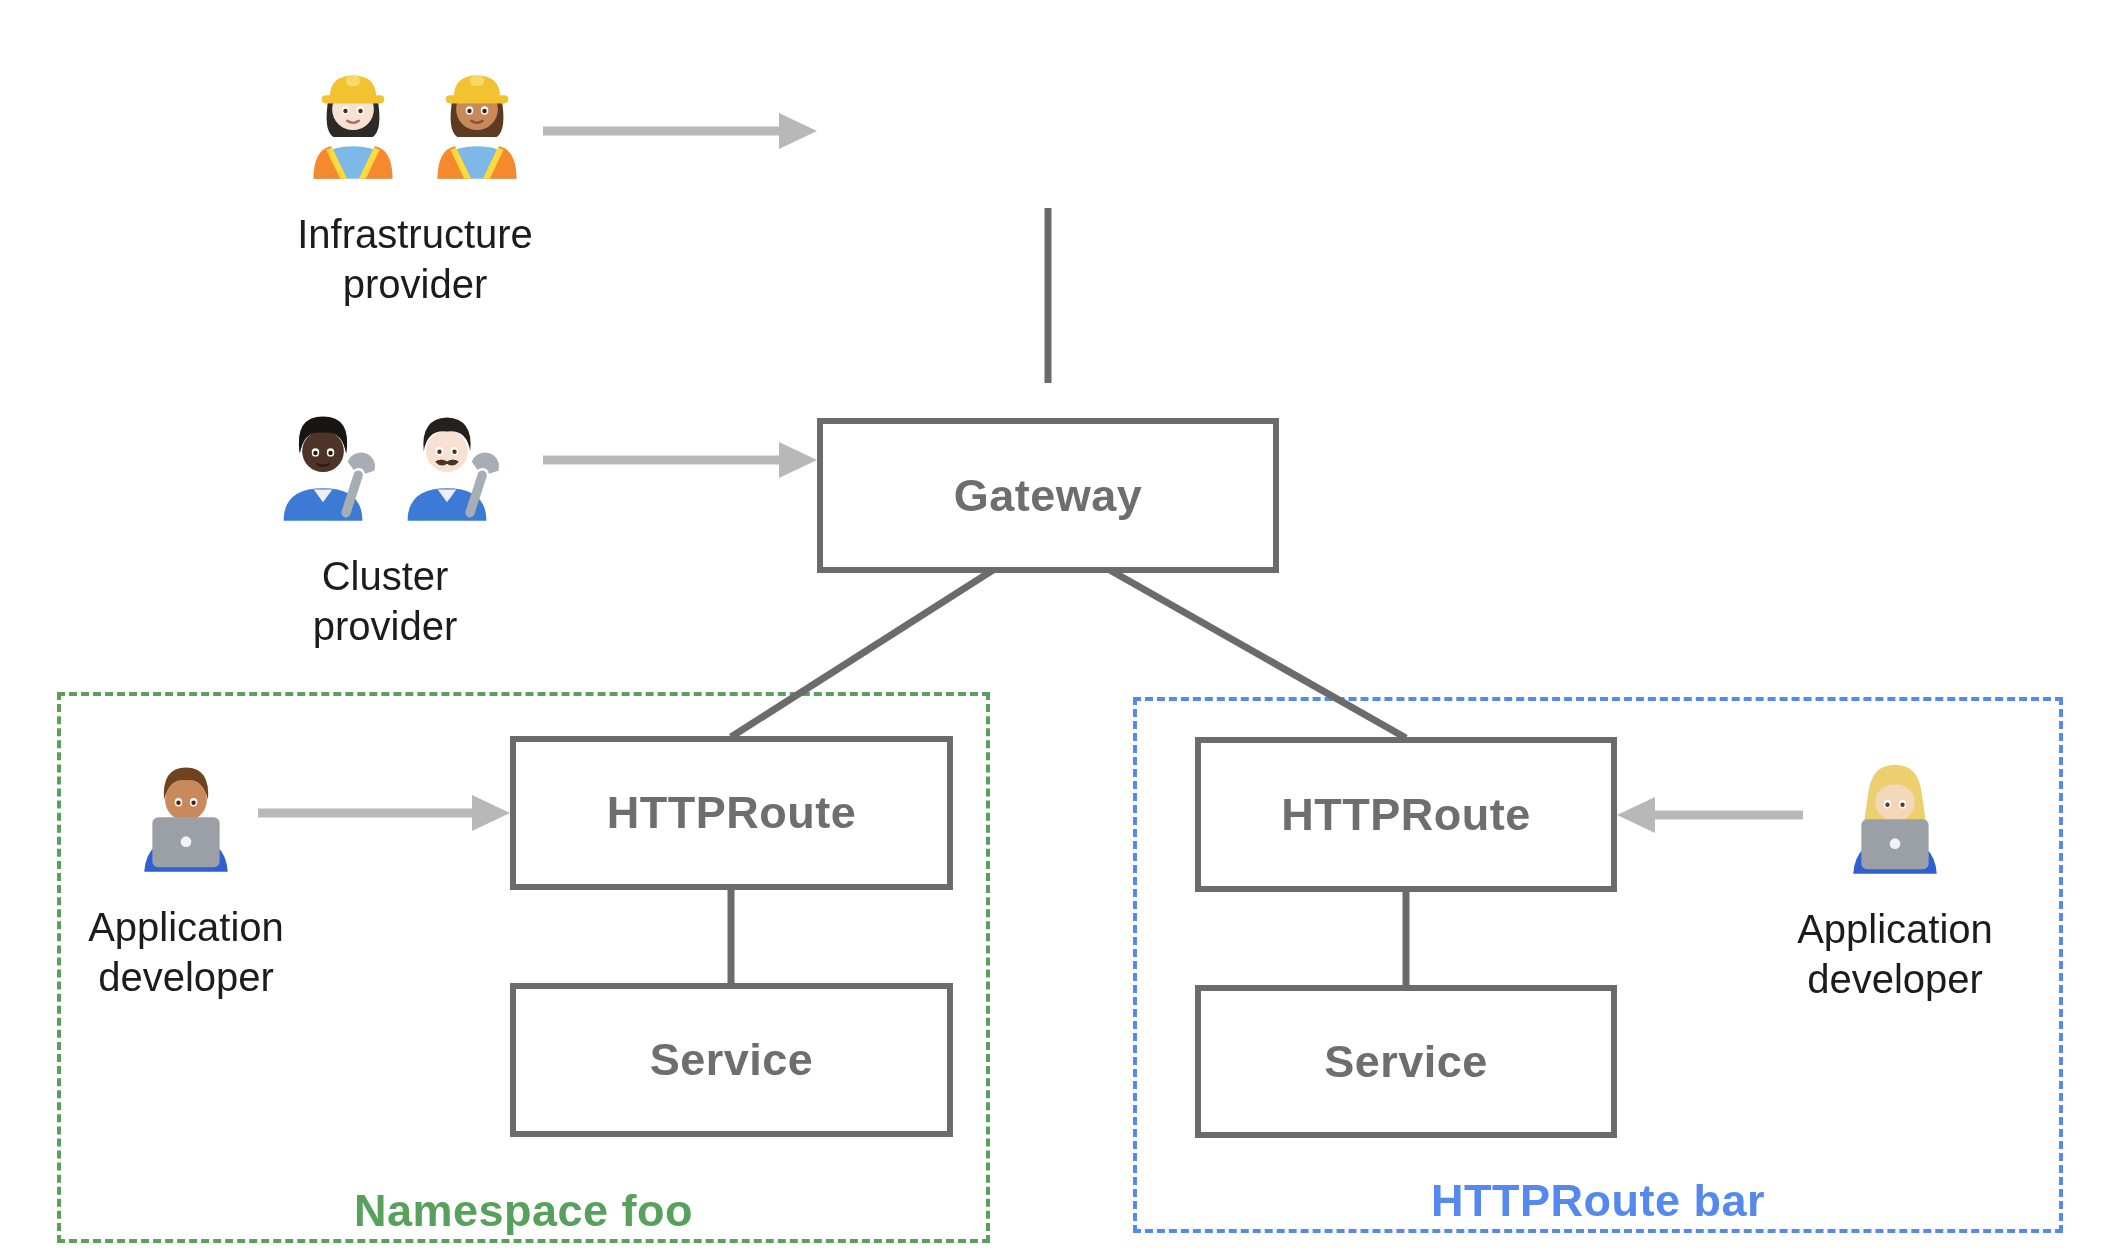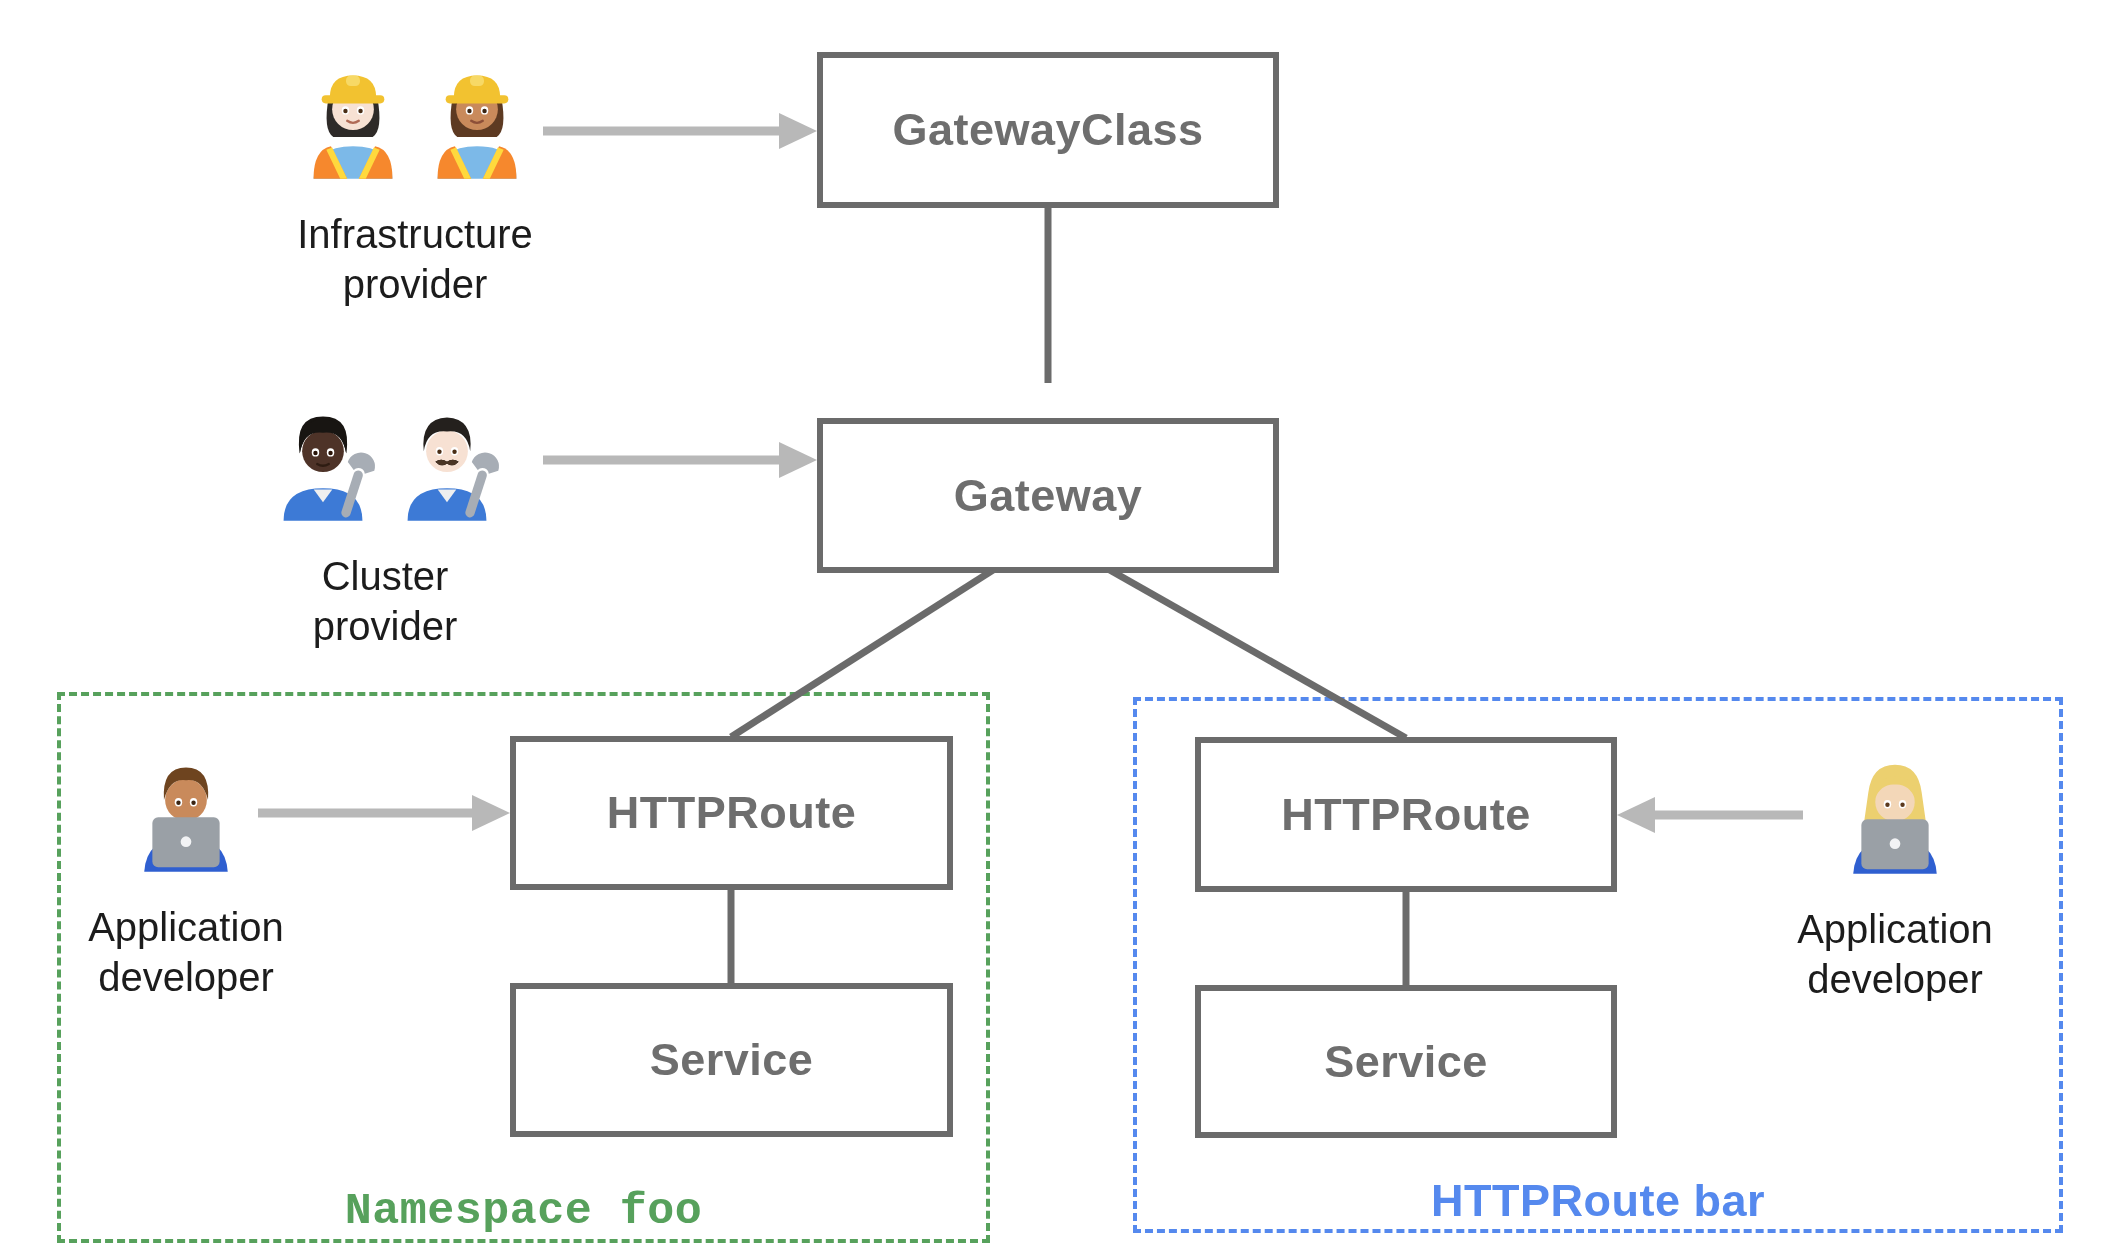--- a/index.html
+++ b/index.html
@@ -3,21 +3,21 @@
 <meta charset="utf-8">
 <title>Gateway API resource model</title>
 <style>
   html,body{margin:0;padding:0;background:#ffffff;}
   .canvas{
     position:relative;width:2112px;height:1258px;background:#ffffff;
     font-family:"Liberation Sans", sans-serif;overflow:hidden;
   }
   
   .ns{position:absolute;box-sizing:border-box;border:4px dashed;}
-  .ns-foo{left:57px;top:692px;width:933px;height:551px;border-color:#57a15c;font-family:Liberation Mono, monospace;}
+  .ns-foo{left:57px;top:692px;width:933px;height:551px;border-color:#57a15c;}
   .ns-bar{left:1133px;top:697px;width:930px;height:536px;border-color:#5589ee;}
   .ns-label{
     position:absolute;left:0;right:0;bottom:2px;text-align:center;
     font-size:45px;font-weight:bold;letter-spacing:.5px;
   }
   .ns-foo .ns-label{color:#57a15c;}
   .ns-bar .ns-label{color:#5589ee;}
   
   .edges{position:absolute;left:0;top:0;width:2112px;height:1258px;pointer-events:none;}
   .edge{stroke:#6b6b6b;stroke-width:7;fill:none;}
@@ -77,23 +77,20 @@
     <g>
       <line class="arrow-line" x1="258" y1="813" x2="475" y2="813"></line>
       <polygon class="arrow-head" points="510,813 472,795 472,831"></polygon>
     </g>
     <g>
       <line class="arrow-line" x1="1803" y1="815" x2="1652" y2="815"></line>
       <polygon class="arrow-head" points="1617,815 1655,797 1655,833"></polygon>
     </g>
   </svg>
 
-  <div class="node" id="n-gatewayclass">
-    <span>GatewayClass</span>
-  </div>
   <div class="node" id="n-gateway">
     <span>Gateway</span>
   </div>
   <div class="node" id="n-httproute-foo">
     <span>HTTPRoute</span>
   </div>
   <div class="node" id="n-service-foo">
     <span>Service</span>
   </div>
   <div class="node" id="n-httproute-bar">

